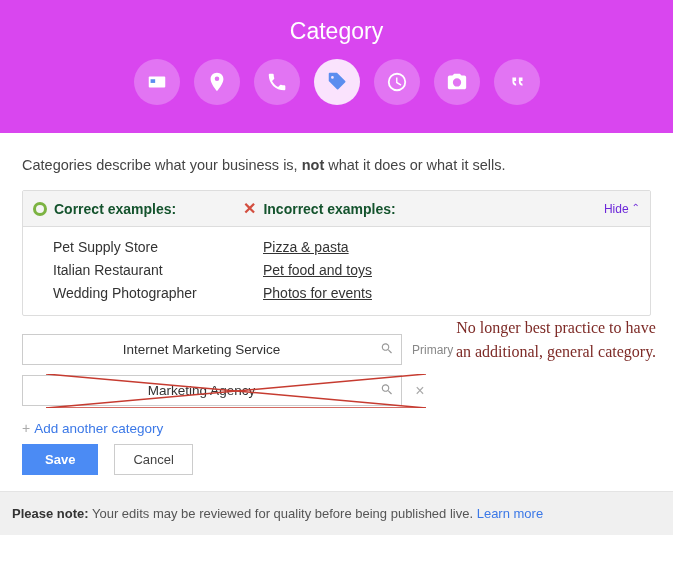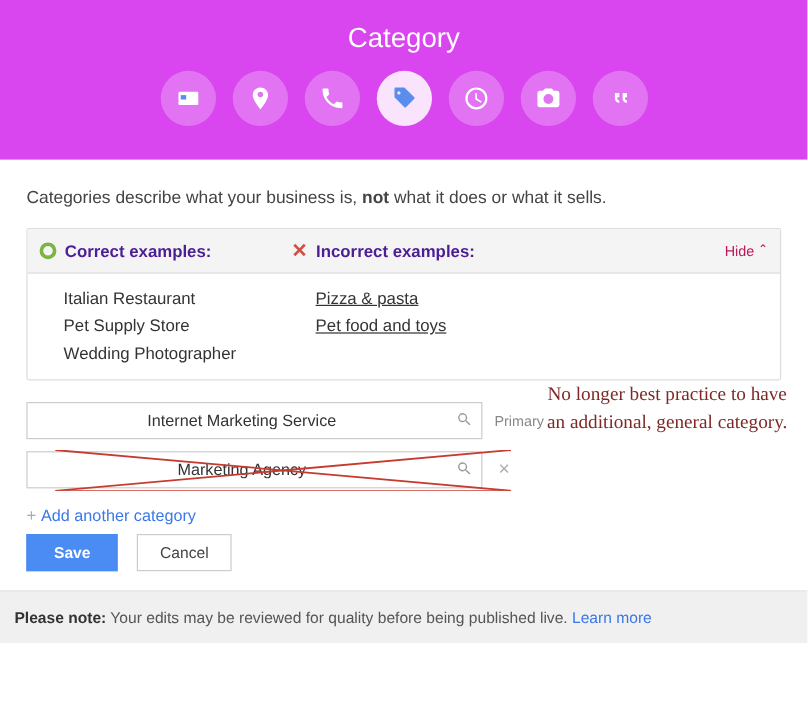--- a/index.html
+++ b/index.html
@@ -61,28 +61,28 @@
     background: #f4f4f4;
     border-bottom: 1px solid #ddd;
     display: flex;
     align-items: center;
     padding: 8px 10px;
     font-size: 14px;
   }
   .head-col { display: flex; align-items: center; gap: 7px; }
   .head-col.correct { width: 210px; }
   .head-col.incorrect { flex: 1; }
-  .head-col strong { font-weight: bold; color: #4c1d95; }
+  .head-col strong { font-weight: bold; color: #14532d; }
   .circle-ok {
     width: 14px; height: 14px; border-radius: 50%;
     border: 3px solid #7cb342; display:inline-block;
   }
   .x-mark { color: #d34e3f; font-weight: bold; font-size: 16px; }
   .hide-link {
-    color: #be185d;
+    color: #6d28d9;
     font-size: 12px;
     cursor: pointer;
     display: flex;
     align-items: flex-start;
     gap: 3px;
   }
   .examples-body {
     display: flex;
     padding: 12px 10px 14px 10px;
   }
@@ -245,27 +245,28 @@
         <span class="x-mark">✕</span>
         <strong>Incorrect examples:</strong>
       </div>
       <div class="hide-link">
         <span>Hide</span>
         <span style="font-size:10px;">⌃</span>
       </div>
     </div>
     <div class="examples-body">
       <div class="col correct">
+        <div>Pet Supply Store</div>
         <div>Italian Restaurant</div>
-        <div>Pet Supply Store</div>
         <div>Wedding Photographer</div>
       </div>
       <div class="col incorrect">
         <div>Pizza &amp; pasta</div>
         <div>Pet food and toys</div>
+        <div>Photos for events</div>
       </div>
     </div>
   </div>
 
   <div class="inputs-wrap">
     <div class="cat-row">
       <div class="cat-input">
         <input type="text" value="Internet Marketing Service" style="">
         <span class="search">
           <svg width="14" height="14" viewBox="0 0 24 24" fill="#999">

